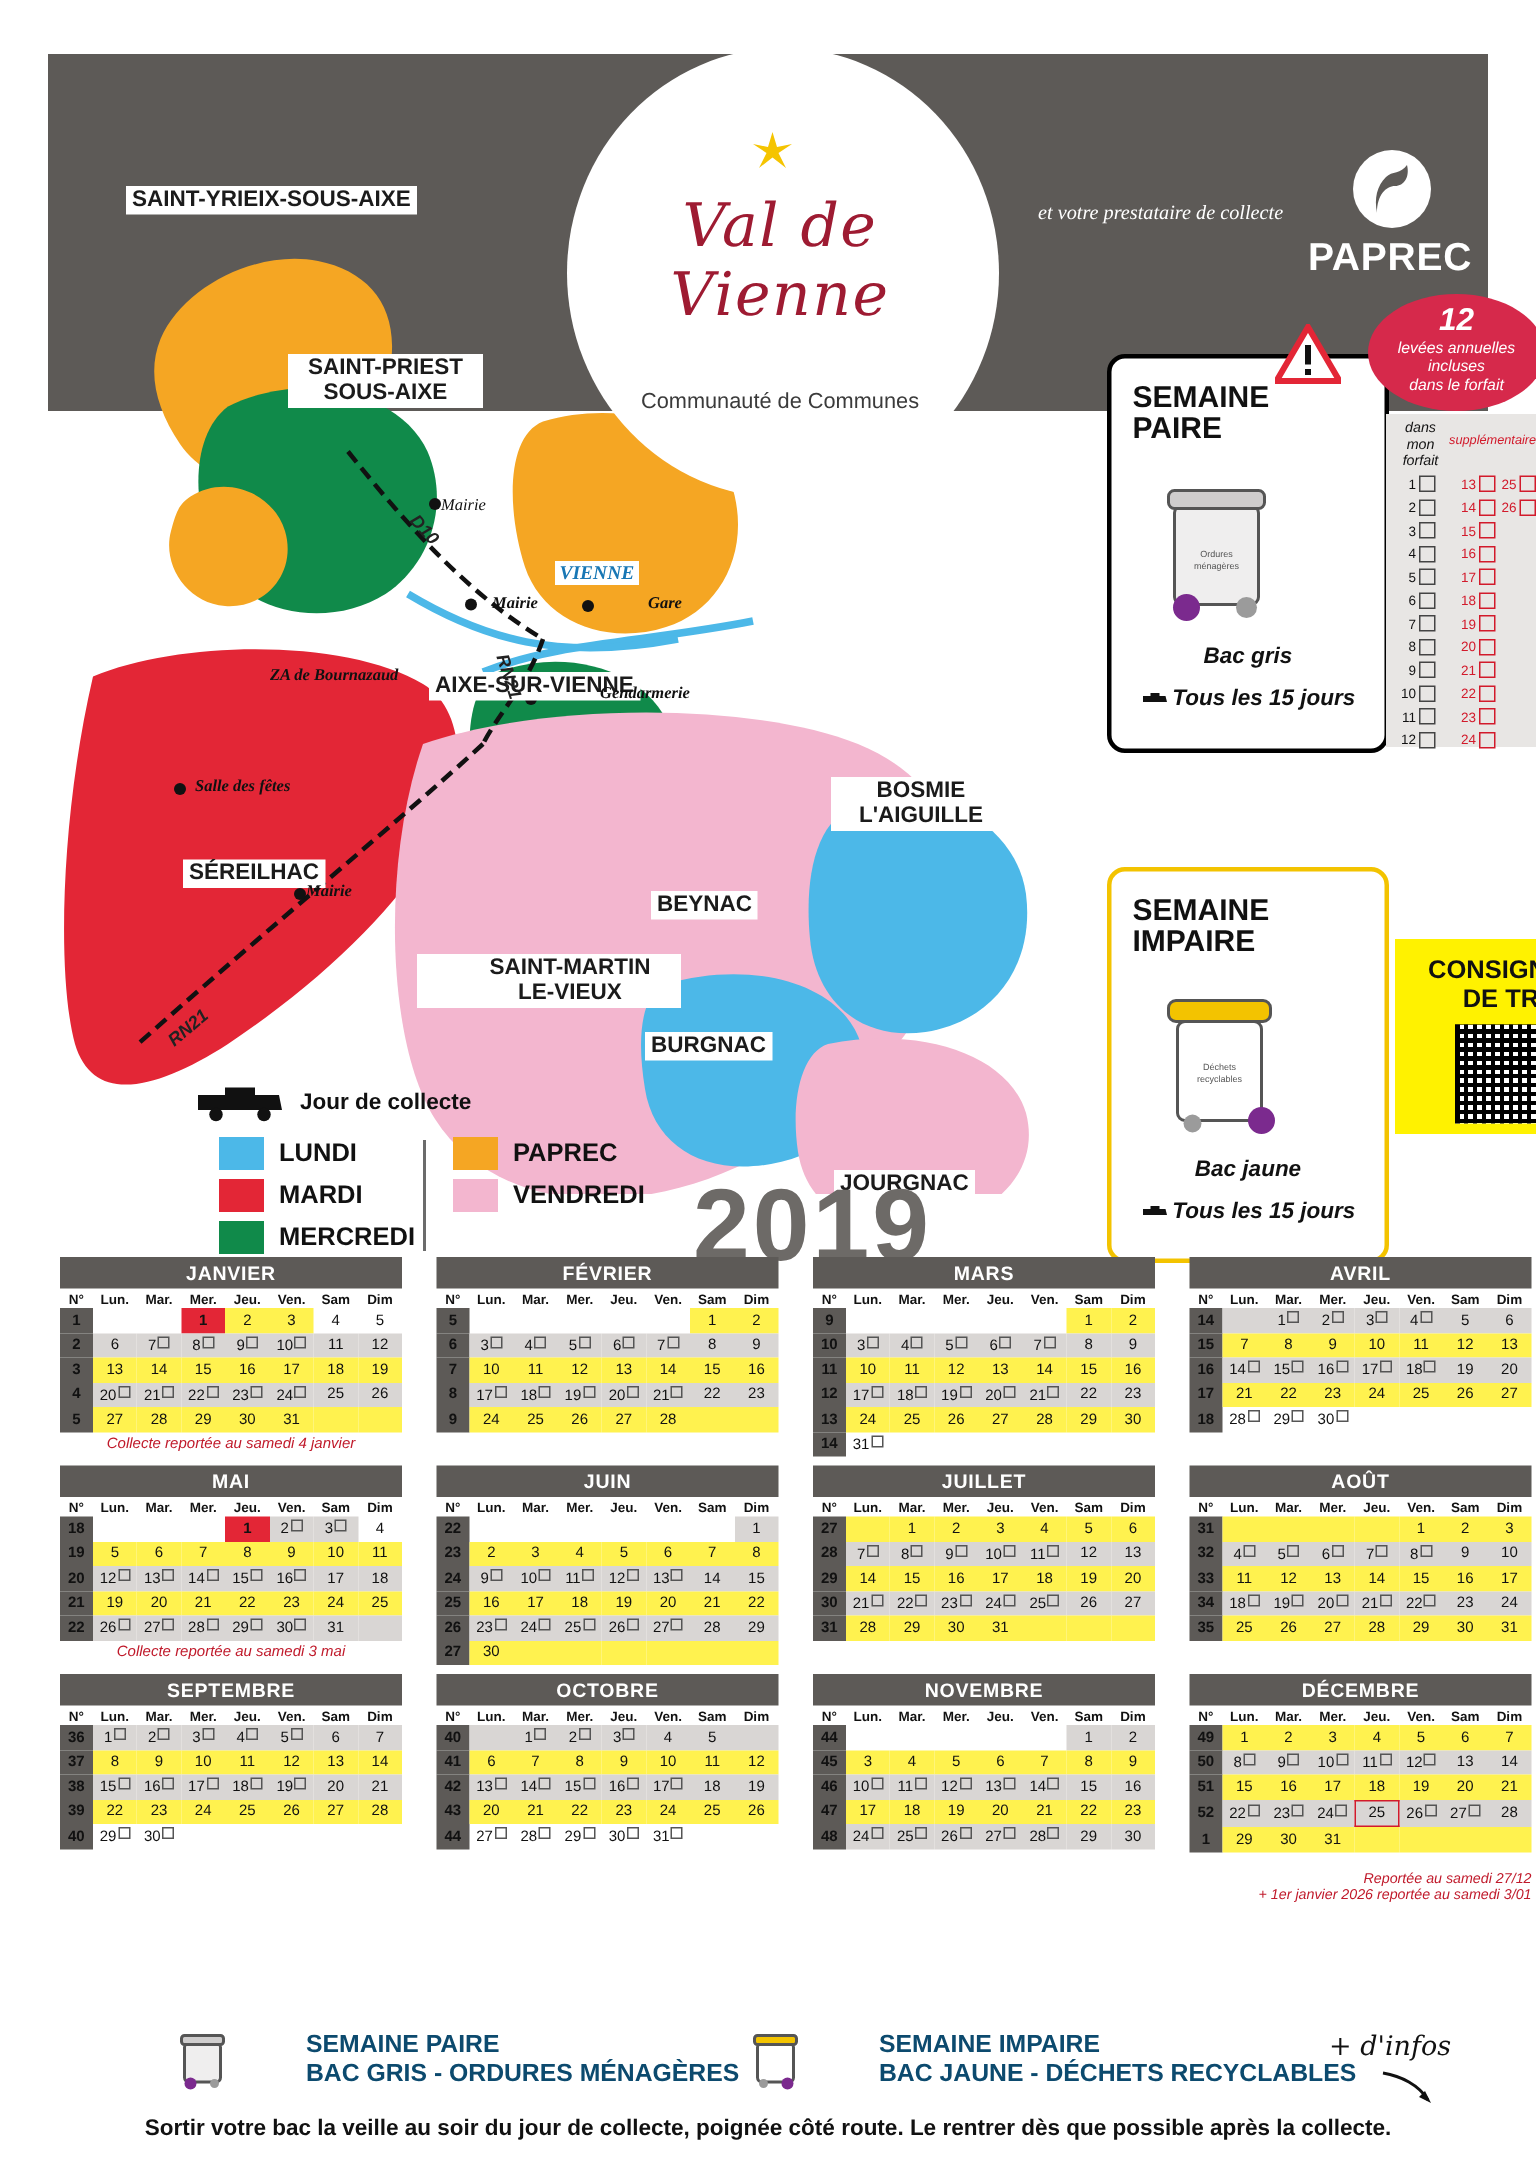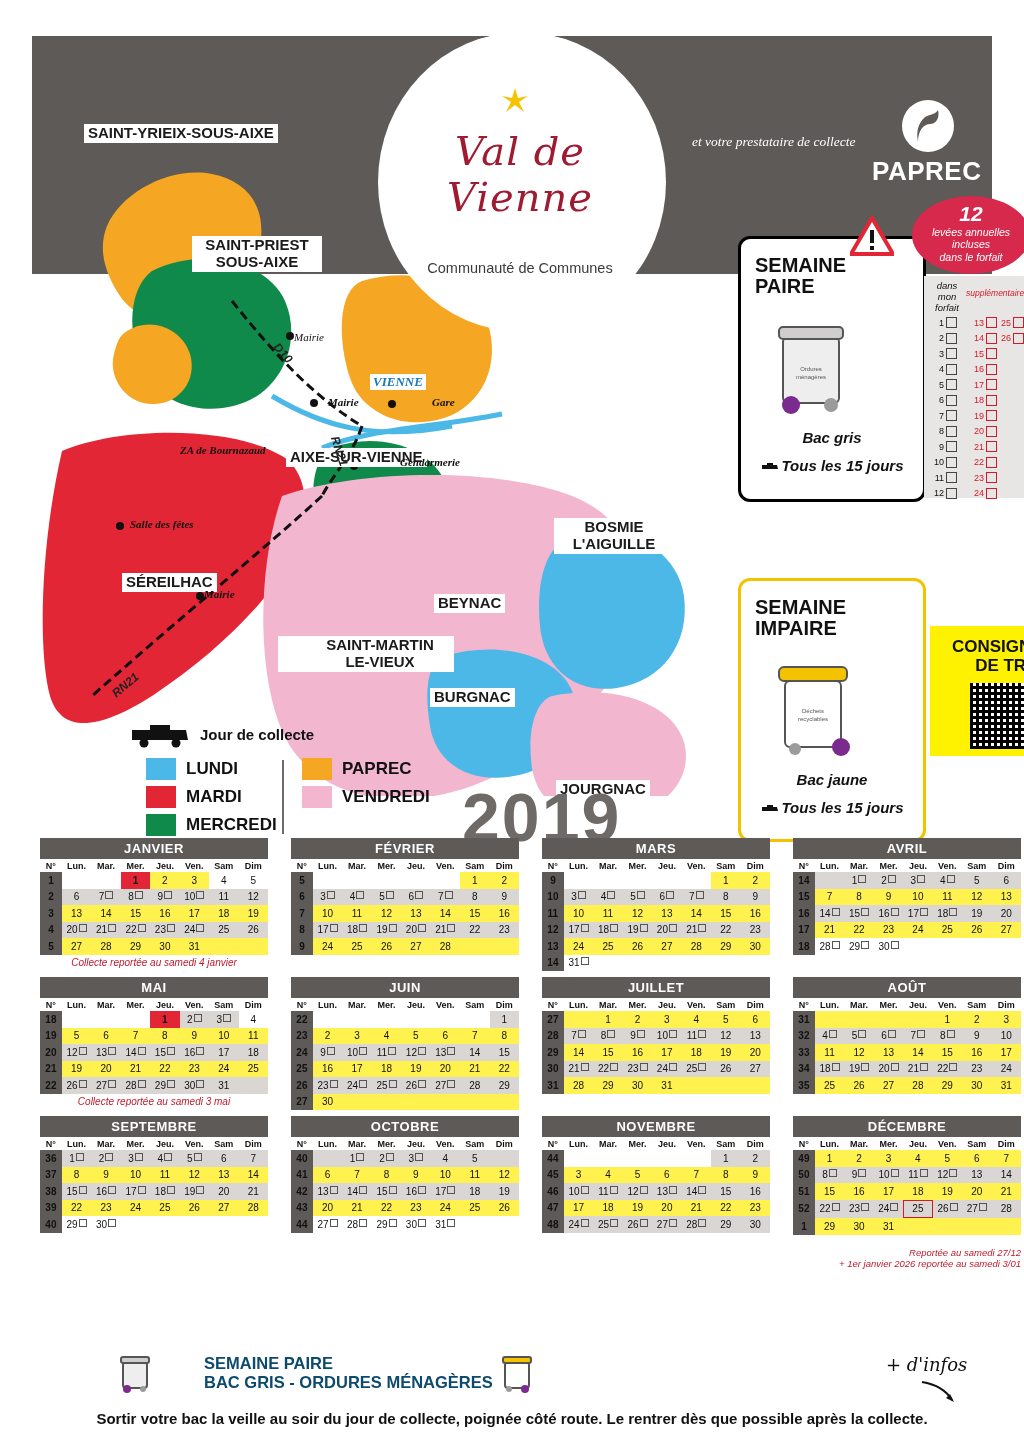--- a/index.html
+++ b/index.html
@@ -1289,20 +1289,24 @@
         <b>BAC GRIS - ORDURES MÉNAGÈRES</b>
       </div>
     </div>
     <div class="f-item" style="left:500px;top:0;">
       <svg class="f-bin" viewBox="0 0 34 42">
         <rect x="5" y="10" width="24" height="26" rx="3" fill="#fff" stroke="#555" stroke-width="2"></rect>
         <rect x="3" y="5" width="28" height="6" rx="2" fill="#f3c300" stroke="#555" stroke-width="2"></rect>
         <circle cx="25" cy="37" r="4" fill="#7b2a8e"></circle>
           <circle cx="9" cy="37" r="3" fill="#9b9b9b"></circle>
       </svg>
+      <div class="f-txt">
+        <b>SEMAINE IMPAIRE</b>
+        <b>BAC JAUNE - DÉCHETS RECYCLABLES</b>
+      </div>
     </div>
     <div class="dinfos">+ d'infos</div>
     <svg class="arrow" viewBox="0 0 40 26">
       <path d="M2 2 C14 4 26 10 32 20" stroke="#111" stroke-width="2" fill="none"></path>
       <path d="M26 18 L34 22 L30 14" fill="#111"></path>
     </svg>
     <div class="f-bottom">Sortir votre bac la veille au soir du jour de collecte, poignée côté route. Le rentrer dès que possible après la collecte.</div>
   </div>
 
 </div>

